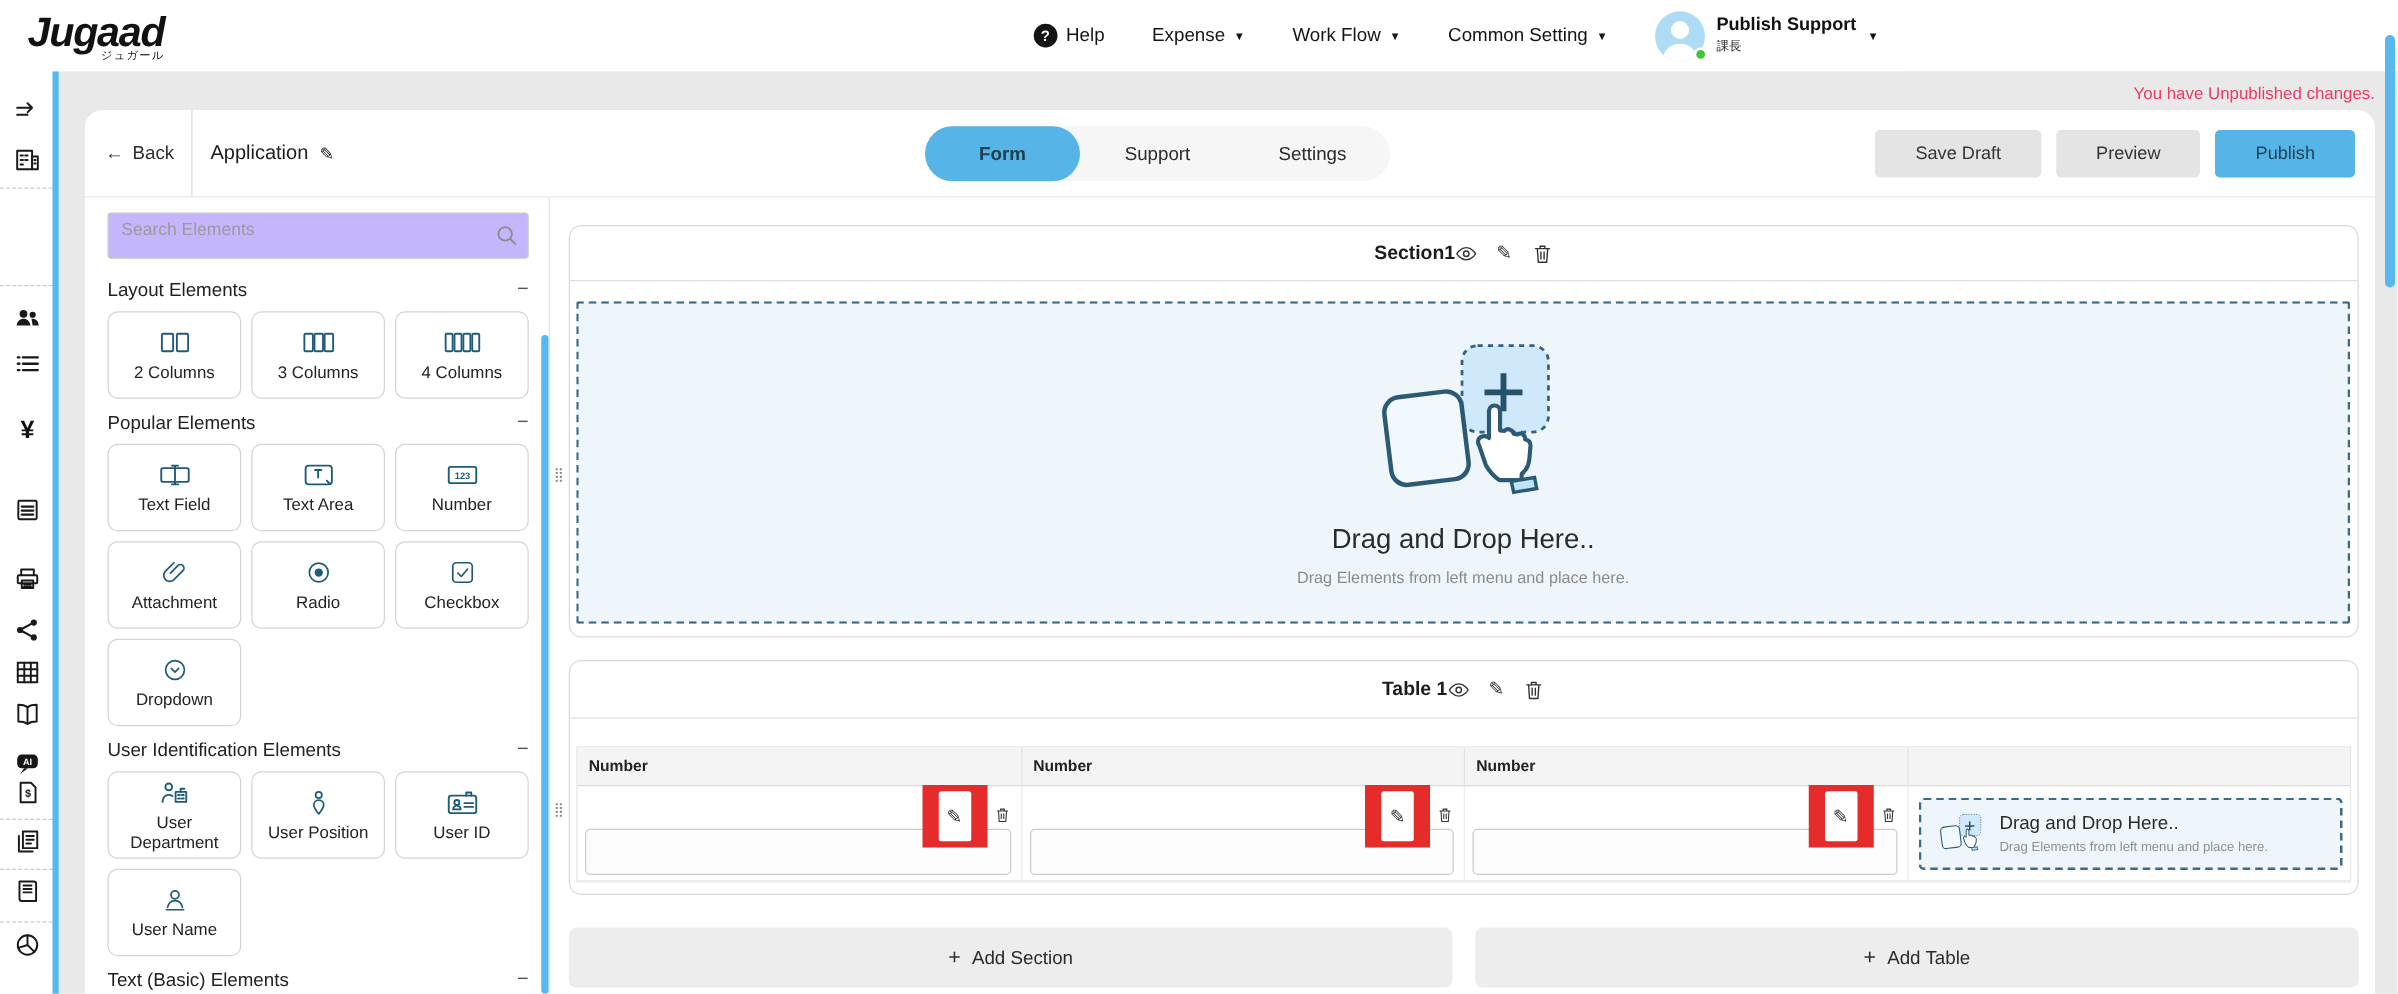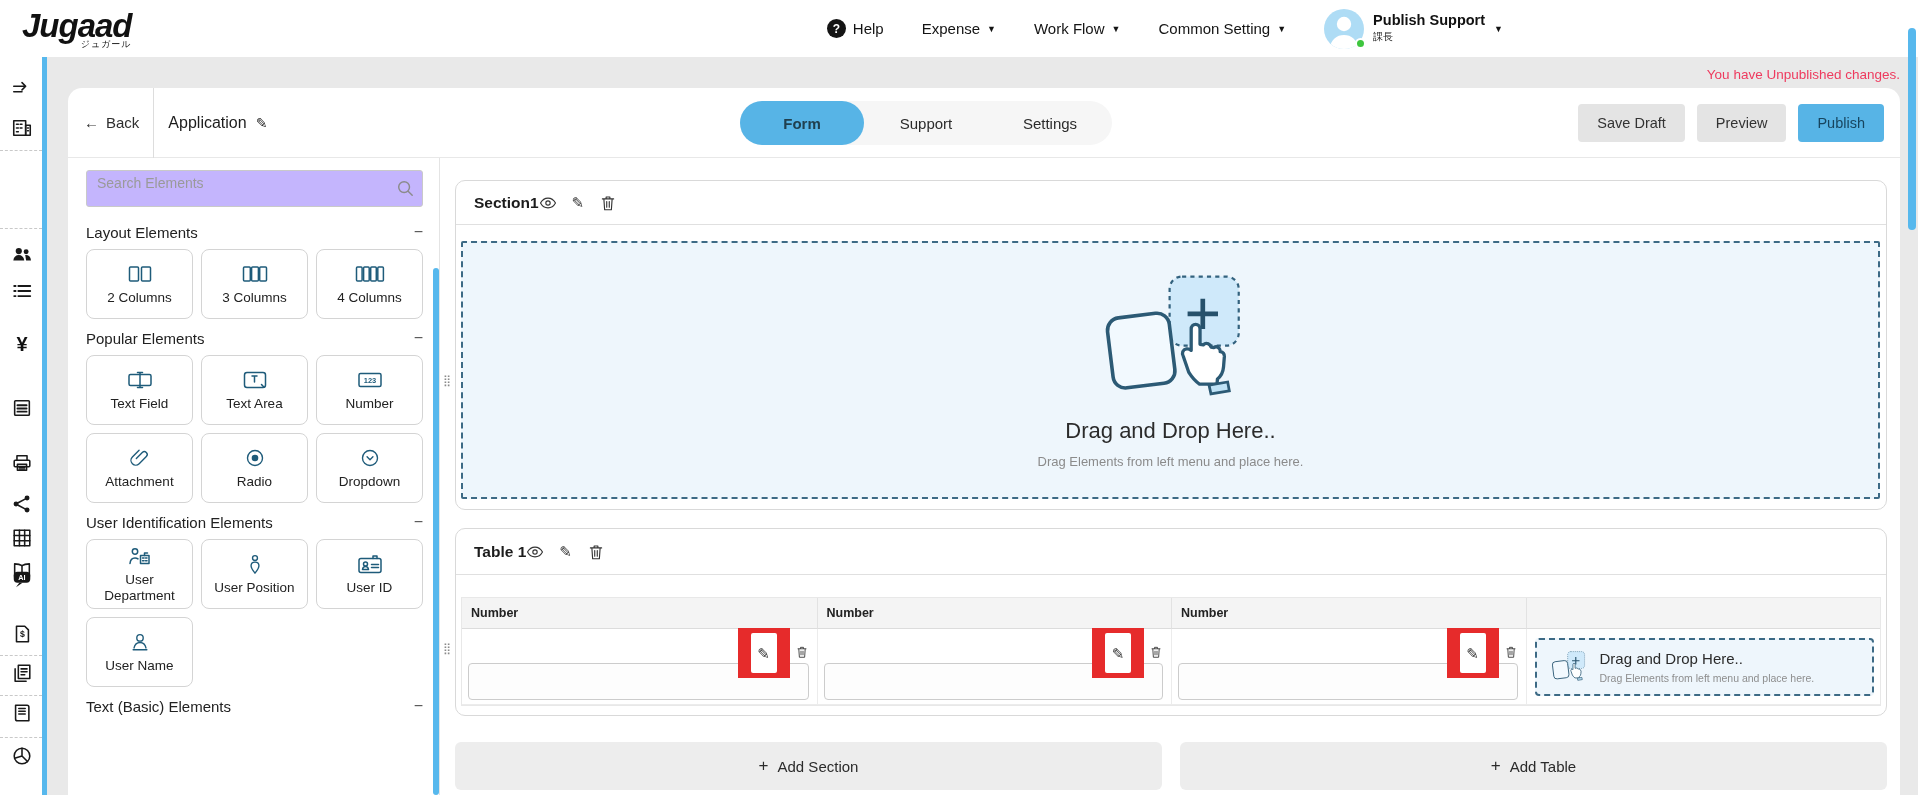--- a/index.html
+++ b/index.html
@@ -34,40 +34,40 @@
 
 .tbar{position:relative;height:70px;border-bottom:1px solid #e8e8e8;display:flex;align-items:center;padding:0 16px}
 .backgrp{display:flex;align-items:center;gap:7px;font-size:15px;color:#2f2f2f;cursor:pointer}
 .vdiv{width:1px;height:70px;background:#ddd;margin:0 14px}
 .apptitle{display:flex;align-items:center;gap:9px;font-size:16px;color:#1c1c1c}
 .apptitle .pen{font-size:14px;cursor:pointer}
 .tabs{position:absolute;left:672px;top:13px;width:372px;height:44px;background:#f6f6f6;border-radius:22px;display:flex}
 .tab{flex:1;display:flex;align-items:center;justify-content:center;font-size:15px;color:#2b2b2b;border-radius:22px;cursor:pointer}
 .tab.active{background:#57b4e6;font-weight:600;color:#20404f}
 .tbtns{margin-left:auto;display:flex;gap:12px}
-.btn{height:38px;padding:0 19px;border:none;border-radius:4px;background:#e4e4e4;font-size:14.5px;color:#333;font-family:inherit;cursor:pointer}
+.btn{height:38px;padding:0 32px;border:none;border-radius:4px;background:#e4e4e4;font-size:14.5px;color:#333;font-family:inherit;cursor:pointer}
 .btn.primary{background:#57b4e6;color:#17455f;font-weight:500}
 
 .panel{position:absolute;left:0;top:70px;width:372px;bottom:0;border-right:1px solid #e4e4e4;padding:12px 16px 0 18px;overflow:hidden}
 .pscroll{position:absolute;top:110px;right:0;width:6px;bottom:0;background:#57b8ed;border-radius:3px;cursor:pointer}
 .search{position:relative;margin-bottom:16px}
 .search input{width:100%;height:37px;border:1px solid #c9c9c9;border-radius:3px;padding:0 32px 12px 10px;font-size:14px;font-family:inherit;color:#333;background:#c4b5fd}
 .search input::placeholder{color:#9a9a9a}
 .search .si{position:absolute;right:9px;top:9px;width:18px;height:18px;fill:none;stroke:#8b8b8b;stroke-width:1.6;stroke-linecap:round}
 .grp-h{display:flex;align-items:center;justify-content:space-between;margin:10px 0 8px;height:18px}
 .grp-h .t{font-size:15px;color:#222;font-weight:500}
 .grp-h .minus{font-size:16px;color:#555;cursor:pointer;line-height:1}
 .cards{display:grid;grid-template-columns:repeat(3,1fr);gap:8px;margin-bottom:4px}
 .card{height:70px;border:1px solid #d4d4d4;border-radius:8px;background:#fff;display:flex;flex-direction:column;align-items:center;justify-content:center;gap:5px;cursor:grab;padding:4px 2px}
 .card .lbl{font-size:13.5px;color:#222;text-align:center;line-height:1.12}
 .pi{fill:none;stroke:#1e5b7a;stroke-width:1.5;stroke-linecap:round;stroke-linejoin:round;height:22px}
 
 .canvas{position:absolute;left:387px;top:70px;width:1432px;bottom:0}
 .seccard{position:relative;margin-top:22px;height:330px;border:1px solid #d9d9d9;border-radius:10px;background:#fff}
-.cardhd{height:44px;display:flex;align-items:center;justify-content:flex-start;padding:0 18px;border-bottom:1px solid #e0e0e0}
+.cardhd{height:44px;display:flex;align-items:center;justify-content:center;padding:0 18px;border-bottom:1px solid #e0e0e0}
 .cardhd .ct{font-size:15.5px;font-weight:bold;color:#1c1c1c}
 .icogrp{display:flex;align-items:center;gap:15px}
 .ti{width:18px;height:18px;fill:none;stroke:#333;stroke-width:1.5;stroke-linecap:round;stroke-linejoin:round;cursor:pointer}
 .penico{font-size:15px;color:#333;cursor:pointer;line-height:1}
 .dropzone{margin:16px 6px 0 5px;height:258px;background:#eef6fc;border:2px dashed #3d6a85;border-radius:2px;display:flex;flex-direction:column;align-items:center;justify-content:center}
 .dz-title{font-size:22px;color:#2b2b2b;margin-top:6px}
 .dz-sub{font-size:13px;color:#8b8b8b;margin-top:10px}
 .handle{position:absolute;left:-13px;color:#8a8a8a;font-size:11px;line-height:.75;cursor:grab;text-align:center}
 
 .tblcard{position:relative;margin-top:18px;height:188px;border:1px solid #d9d9d9;border-radius:10px;background:#fff}
@@ -207,21 +207,21 @@
         <rect x="3.5" y="3.5" width="17" height="17"></rect>
         <path d="M3.5 9.2h17M3.5 14.9h17M9.2 3.5v17M14.9 3.5v17"></path>
       </svg>
     </div>
   <div class="rail-ic" style="top:502px">
     <svg class="ri" viewBox="0 0 24 24">
         <path d="M12 6.2C10 4.8 7.2 4.2 4 4.2v14.6c3.2 0 6 .6 8 2 2-1.4 4.8-2 8-2V4.2c-3.2 0-6 .6-8 2z"></path>
         <path d="M12 6.2v14.6"></path>
       </svg>
     </div>
-  <div class="rail-ic" style="top:510px">
+  <div class="rail-ic" style="top:542px">
     <svg class="ri" viewBox="0 0 24 24">
         <rect x="3" y="4" width="18" height="12" rx="4" fill="#161616" stroke="none"></rect>
         <path d="M9 16l-3.5 5 7-5z" fill="#161616" stroke="none"></path>
         <text x="12" y="12.8" text-anchor="middle" font-size="8" font-weight="bold" fill="#fff" stroke="none">AI</text>
       </svg>
     </div>
   <div class="rail-ic" style="top:565px">
     <svg class="ri" viewBox="0 0 24 24">
         <path d="M6 3.5h9l4 4v13H6z"></path>
         <text x="12.5" y="15.5" text-anchor="middle" font-size="9.5" font-weight="bold" fill="#161616" stroke="none">$</text>
@@ -351,20 +351,27 @@
               <path d="M8 12.5l6.5-6.5a3.1 3.1 0 014.4 4.4l-7.8 7.8a5.2 5.2 0 01-7.4-7.4L11 3.5"></path>
             </svg>
           <span class="lbl">Attachment</span>
         </div>
         <div class="card">
           <svg class="pi" viewBox="0 0 24 24" width="22">
               <circle cx="12" cy="12" r="8.2"></circle>
               <circle cx="12" cy="12" r="3.6" fill="#1e5b7a" stroke="none"></circle>
             </svg>
           <span class="lbl">Radio</span>
+        </div>
+        <div class="card">
+          <svg class="pi" viewBox="0 0 24 24" width="22">
+              <rect x="3.5" y="3.5" width="17" height="17" rx="3"></rect>
+              <path d="M8 12.5l3 3 5.5-6.5"></path>
+            </svg>
+          <span class="lbl">Checkbox</span>
         </div>
         <div class="card">
           <svg class="pi" viewBox="0 0 24 24" width="22">
               <circle cx="12" cy="12" r="8.2"></circle>
               <path d="M8.8 10.6l3.2 3.2 3.2-3.2"></path>
             </svg>
           <span class="lbl">Dropdown</span>
         </div>
       </div>
 

